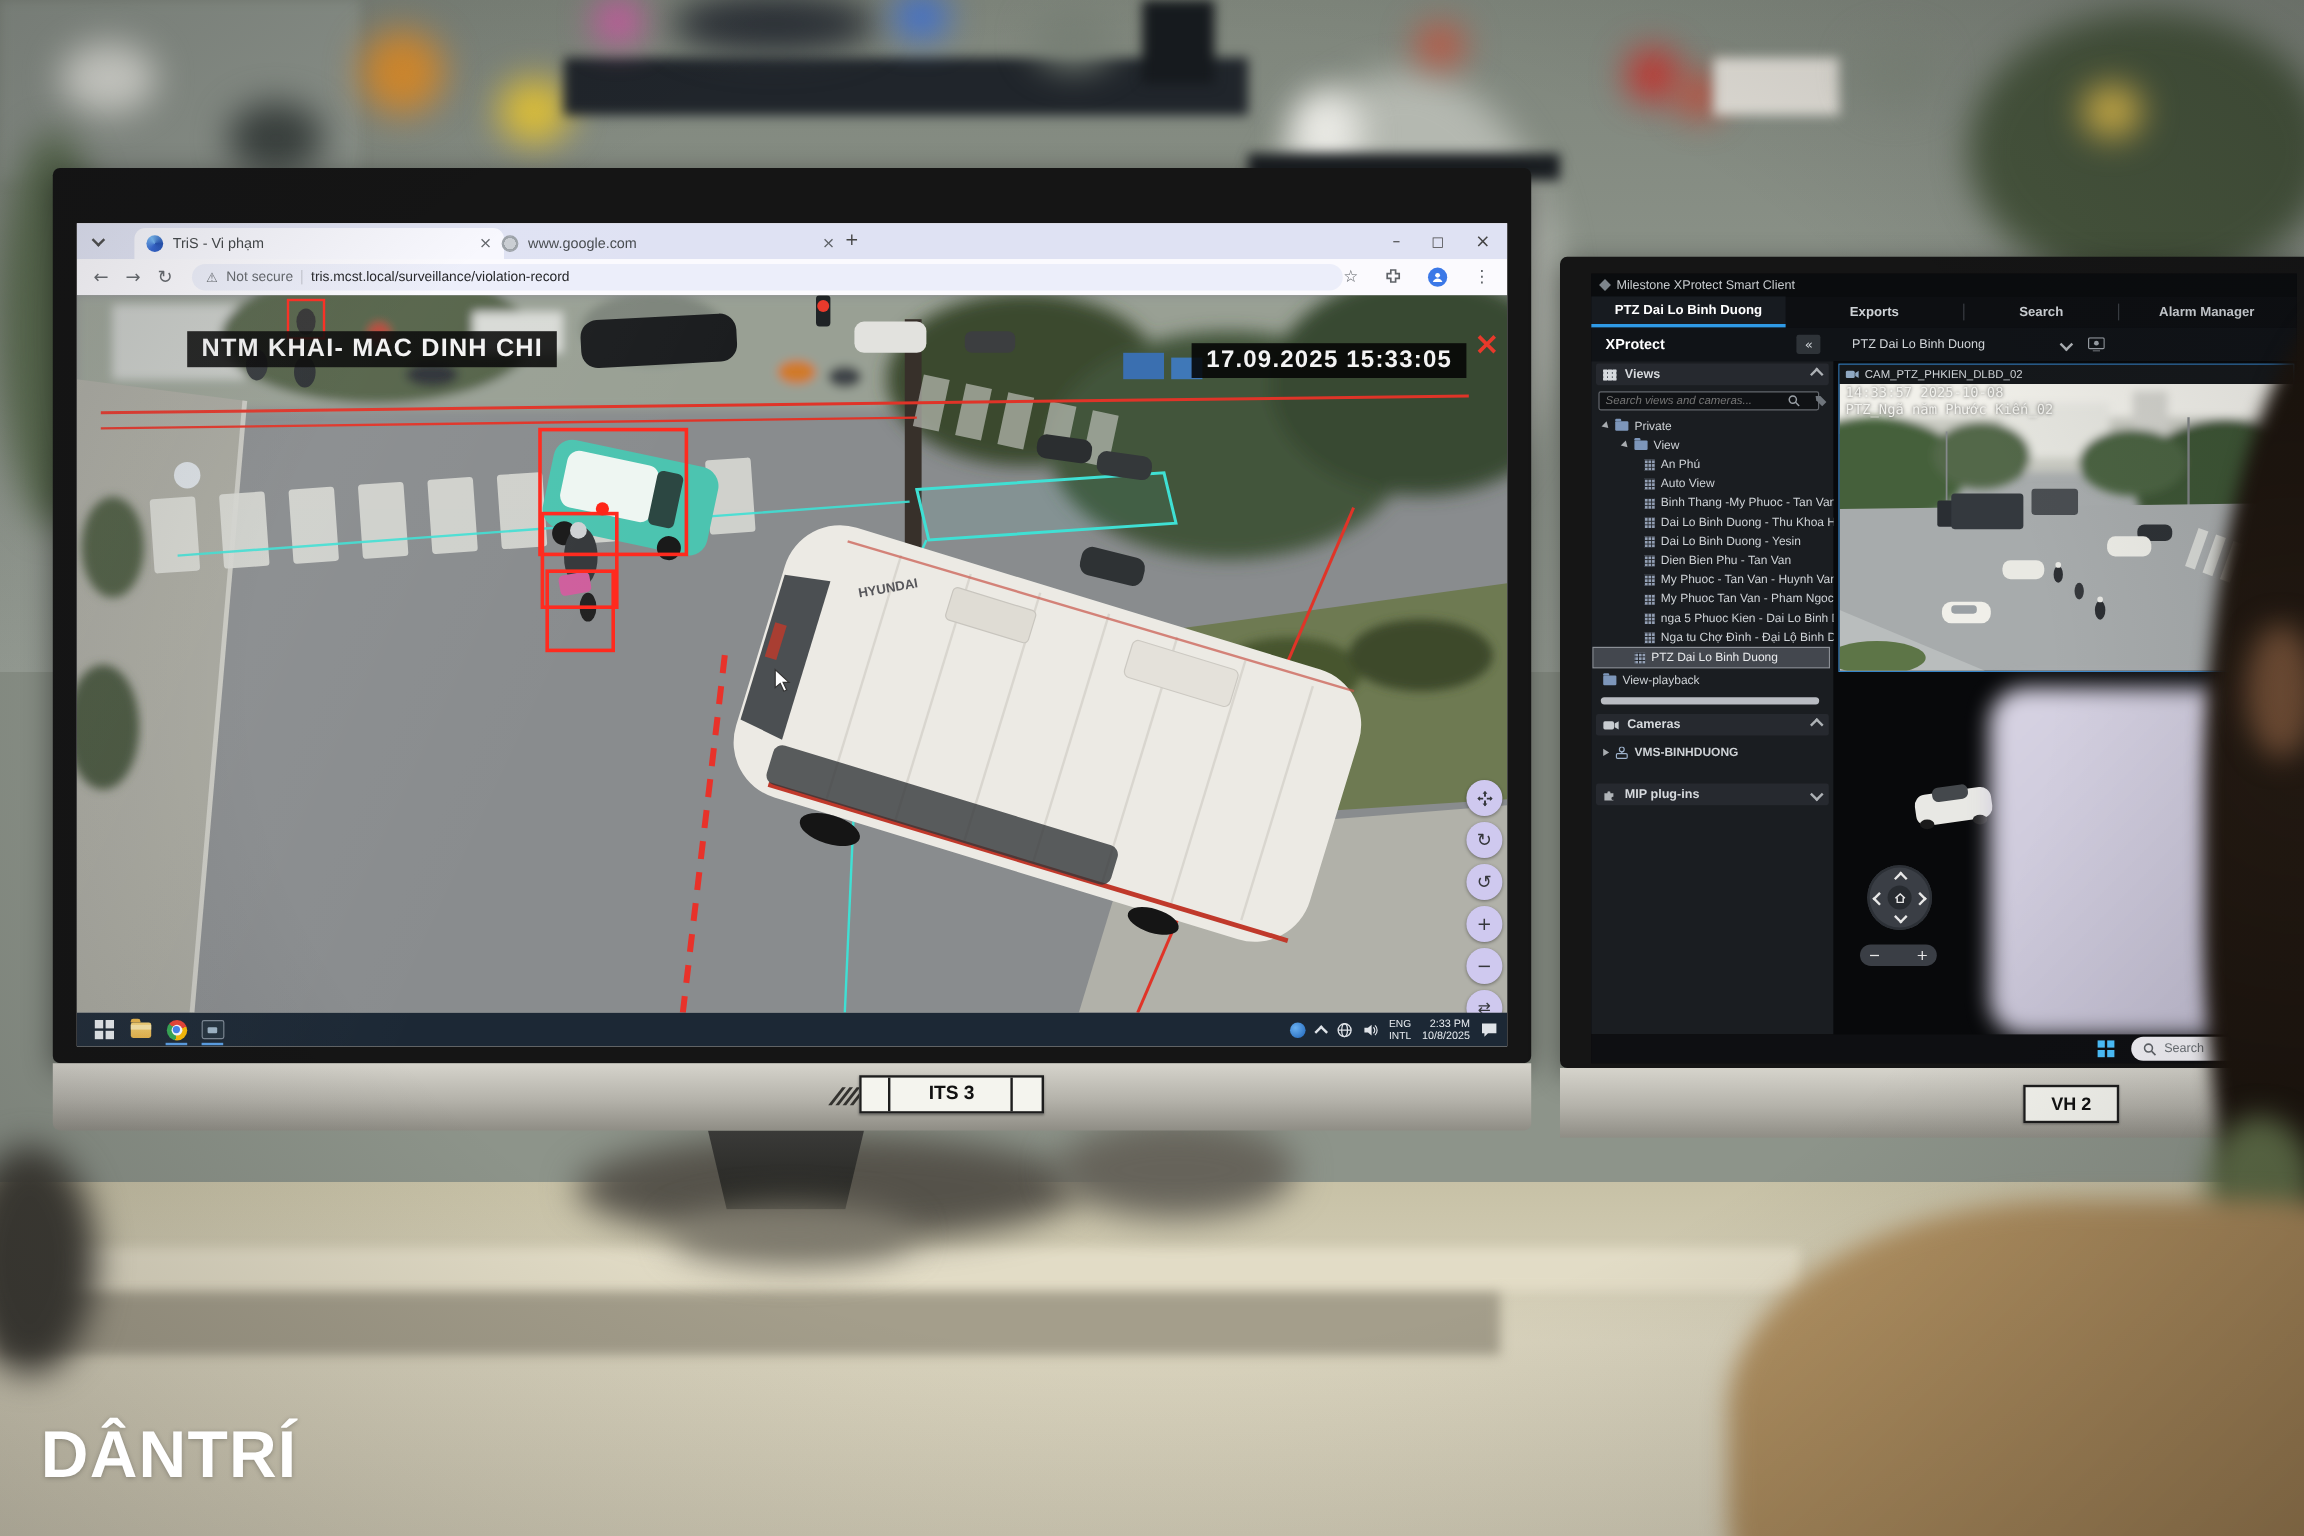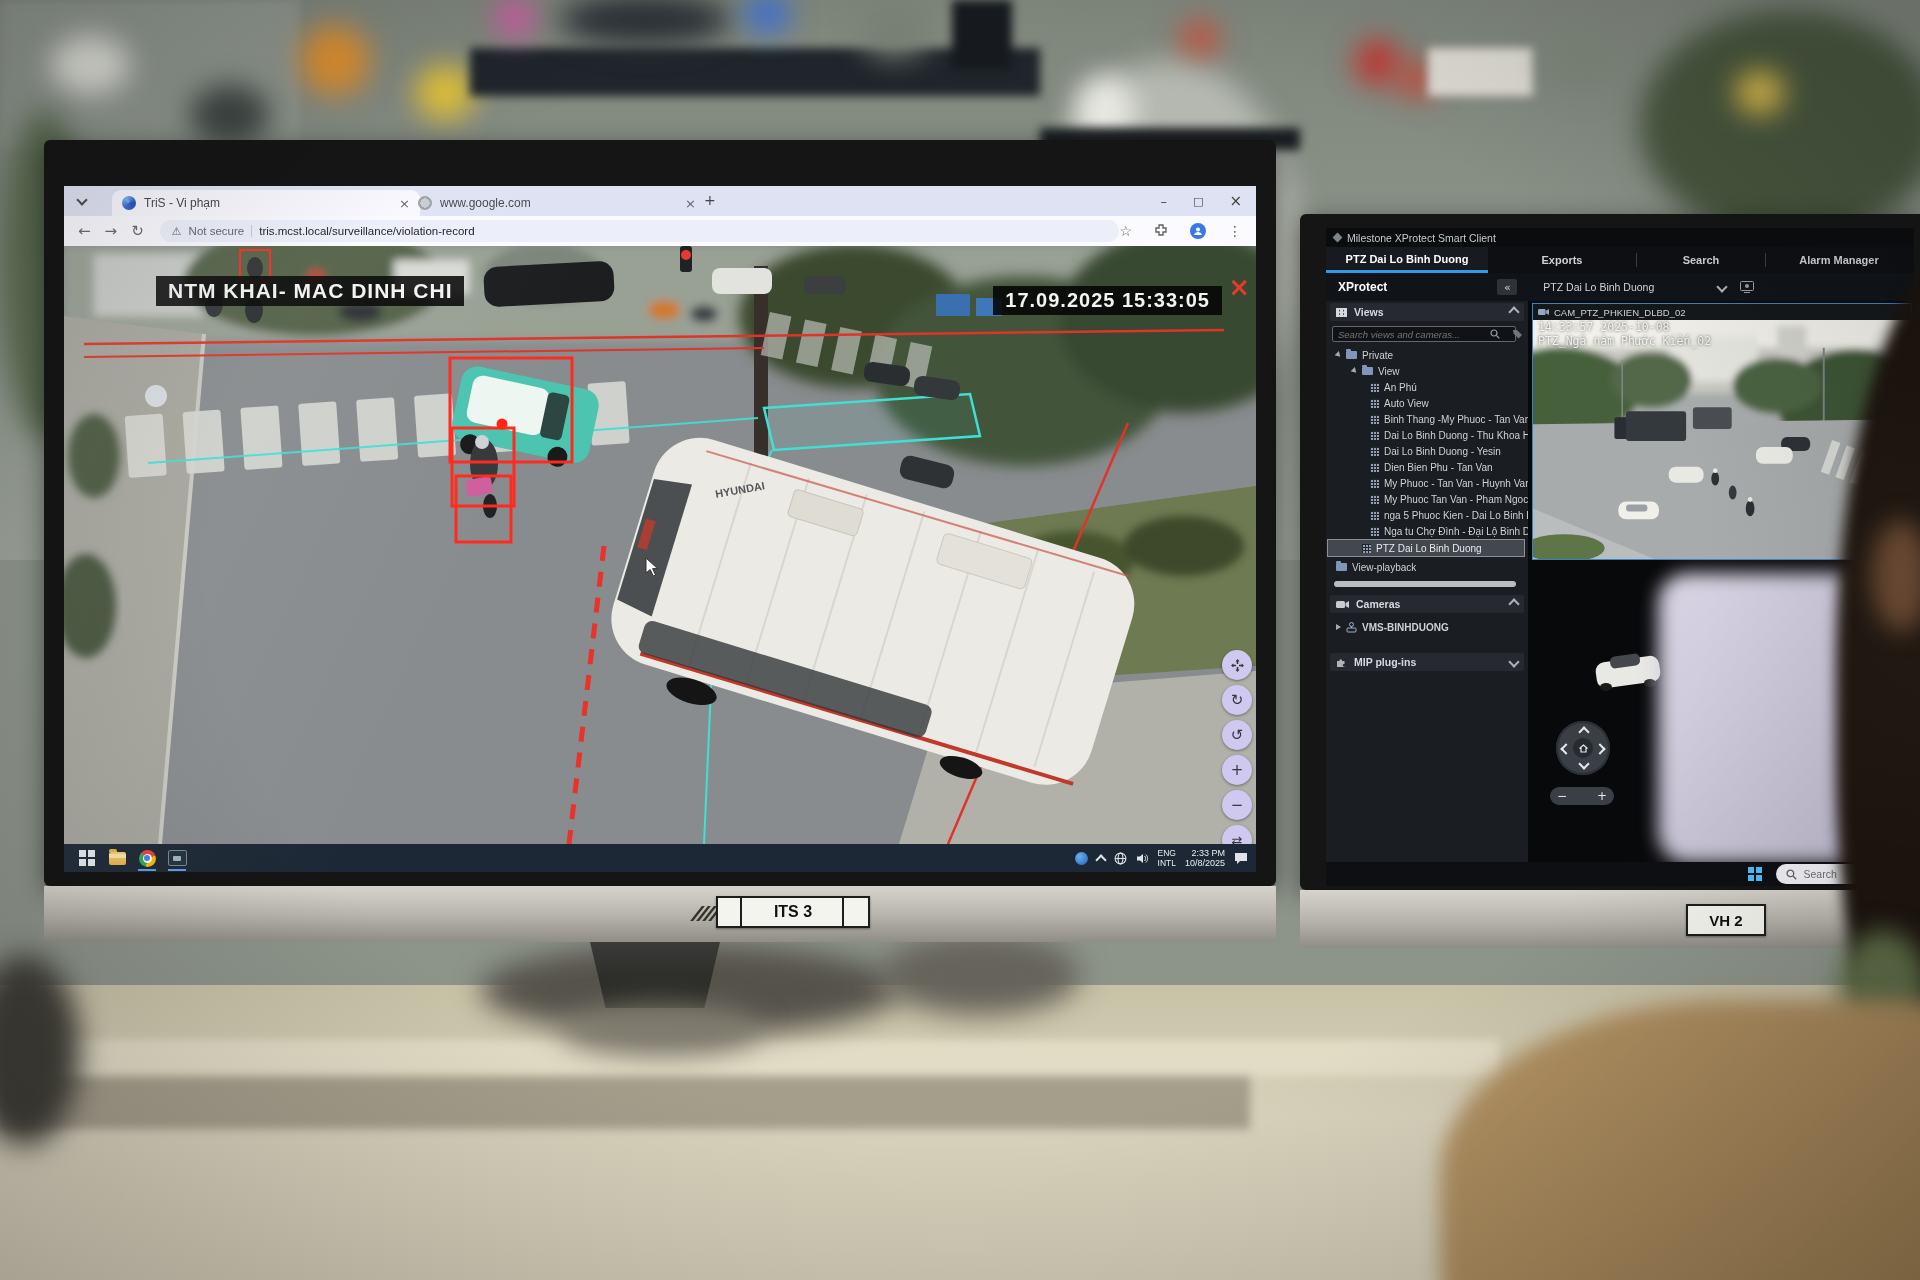--- a/index.html
+++ b/index.html
@@ -637,13 +637,14 @@
   </div>
 
   <div class="abs" style="left:0;top:0;width:1920px;height:1280px;pointer-events:none;z-index:40;">
     <div class="blob" style="left:1836px;top:236px;width:320px;height:960px;border-radius:45%;background:radial-gradient(circle at 30% 40%,#241a12,#120d08);filter:blur(7px);"></div>
     <div class="blob" style="left:1872px;top:520px;width:58px;height:112px;background:#6e4c34;filter:blur(12px);"></div>
     <div class="blob" style="left:1838px;top:930px;width:90px;height:120px;background:#5d6b46;filter:blur(12px);"></div>
     <div class="blob" style="left:1440px;top:1000px;width:720px;height:440px;border-radius:40%;background:linear-gradient(135deg,#b59565,#8a6c43);filter:blur(10px);"></div>
   </div>
 
   <div class="vignette"></div>
+  <div class="watermark">DÂNTRÍ</div>
 </div>
 
 </body></html>

